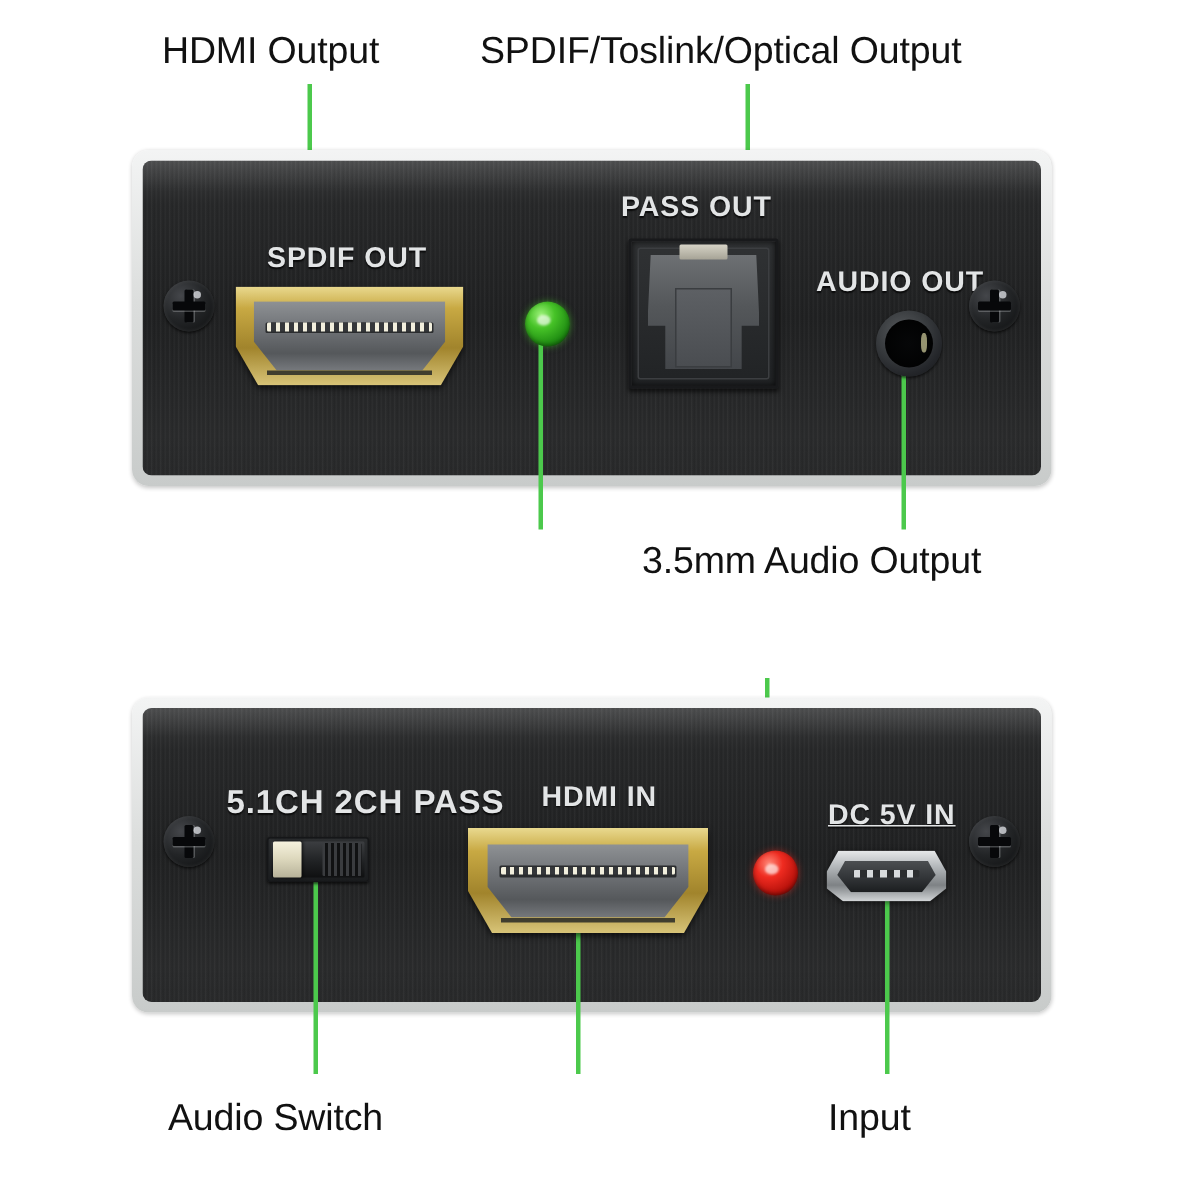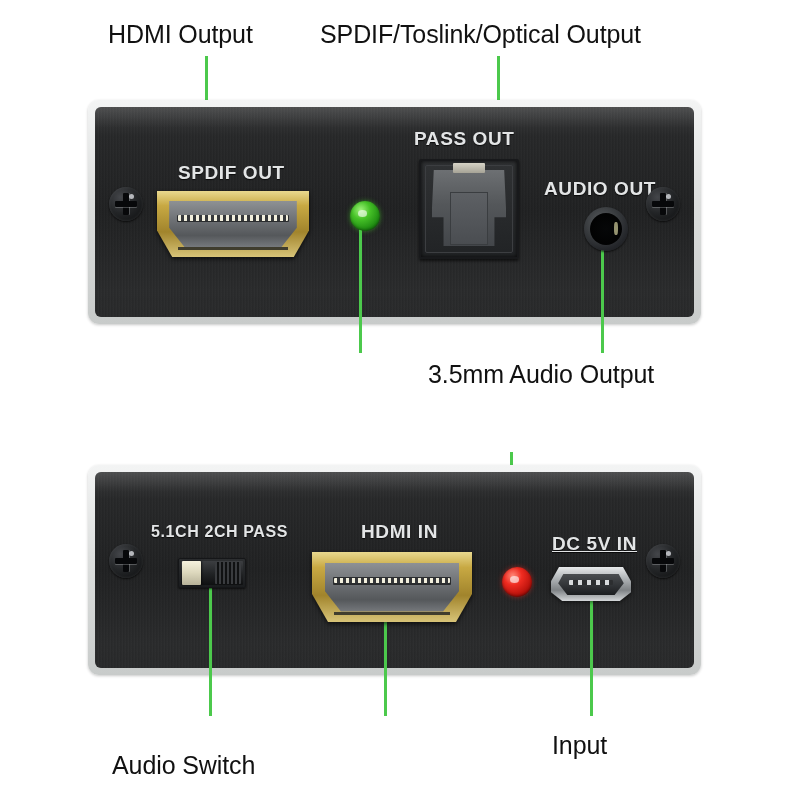--- a/index.html
+++ b/index.html
@@ -359,21 +359,21 @@
 
   <div class="device" style="left:88px; top:465px; width:613px; height:210px;">
     <div class="faceplate">
 
       <div class="screw" style="left:14px; top:72px;">
         <span class="cross"></span>
           <span class="cross2"></span>
           <span class="glint"></span>
       </div>
 
-      <div class="silk" style="left:56px; top:52px; font-size:16px;">5.1CH 2CH PASS</div>
+      <div class="silk" style="left:56px; top:52px; font-size:22px;">5.1CH 2CH PASS</div>
 
       <div class="switch" style="left:83px; top:86px; width:68px; height:30px;">
         <div class="rail"></div>
         <div class="actuator"></div>
         <div class="ridges"></div>
       </div>
 
       <div class="silk" style="left:266px; top:50px;">HDMI IN</div>
 
       <div class="hdmi" style="left:217px; top:80px; width:160px; height:70px;">
@@ -404,18 +404,18 @@
           <span class="glint"></span>
       </div>
 
     </div>
   </div>
 
   <div class="leader" style="left:209px; top:588px; height:128px;"></div>
   <div class="leader" style="left:384px; top:604px; height:112px;"></div>
   <div class="leader" style="left:590px; top:592px; height:124px;"></div>
 
-  <div class="callout" style="left:112px; top:733px;margin-top:20px;">Audio Switch</div>
+  <div class="callout" style="left:112px; top:733px;">Audio Switch</div>
 
 
   <div class="callout" style="left:552px; top:733px;">Input</div>
 
 </div>
 
 </body></html>

